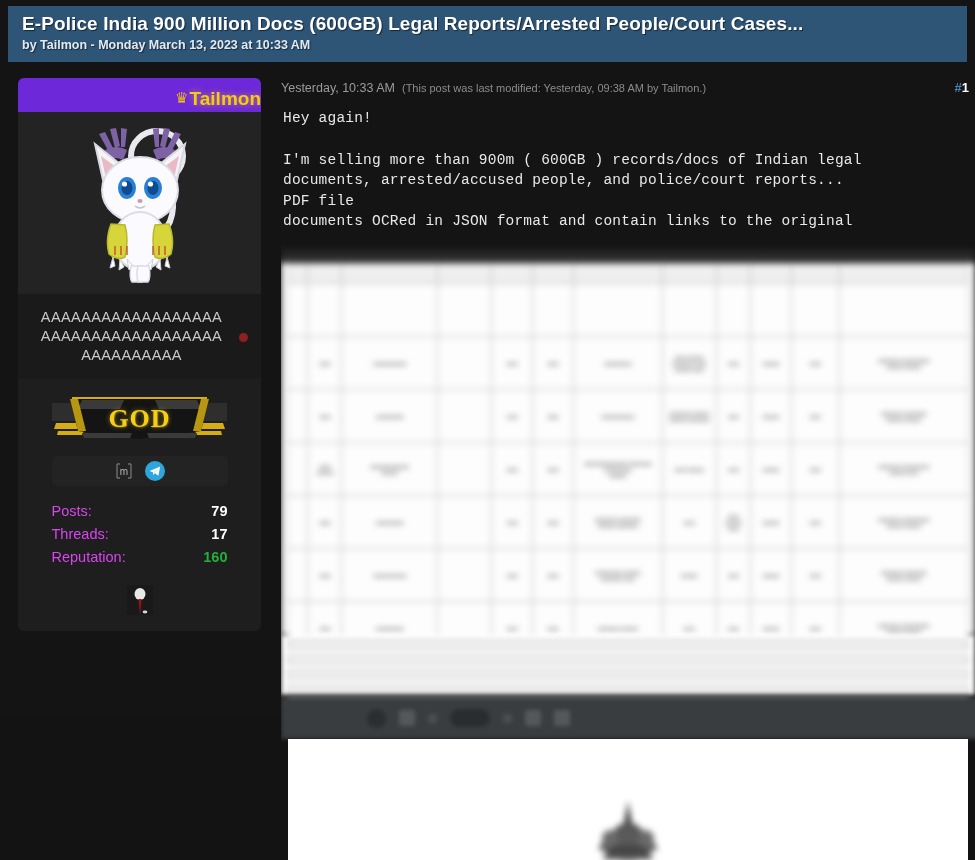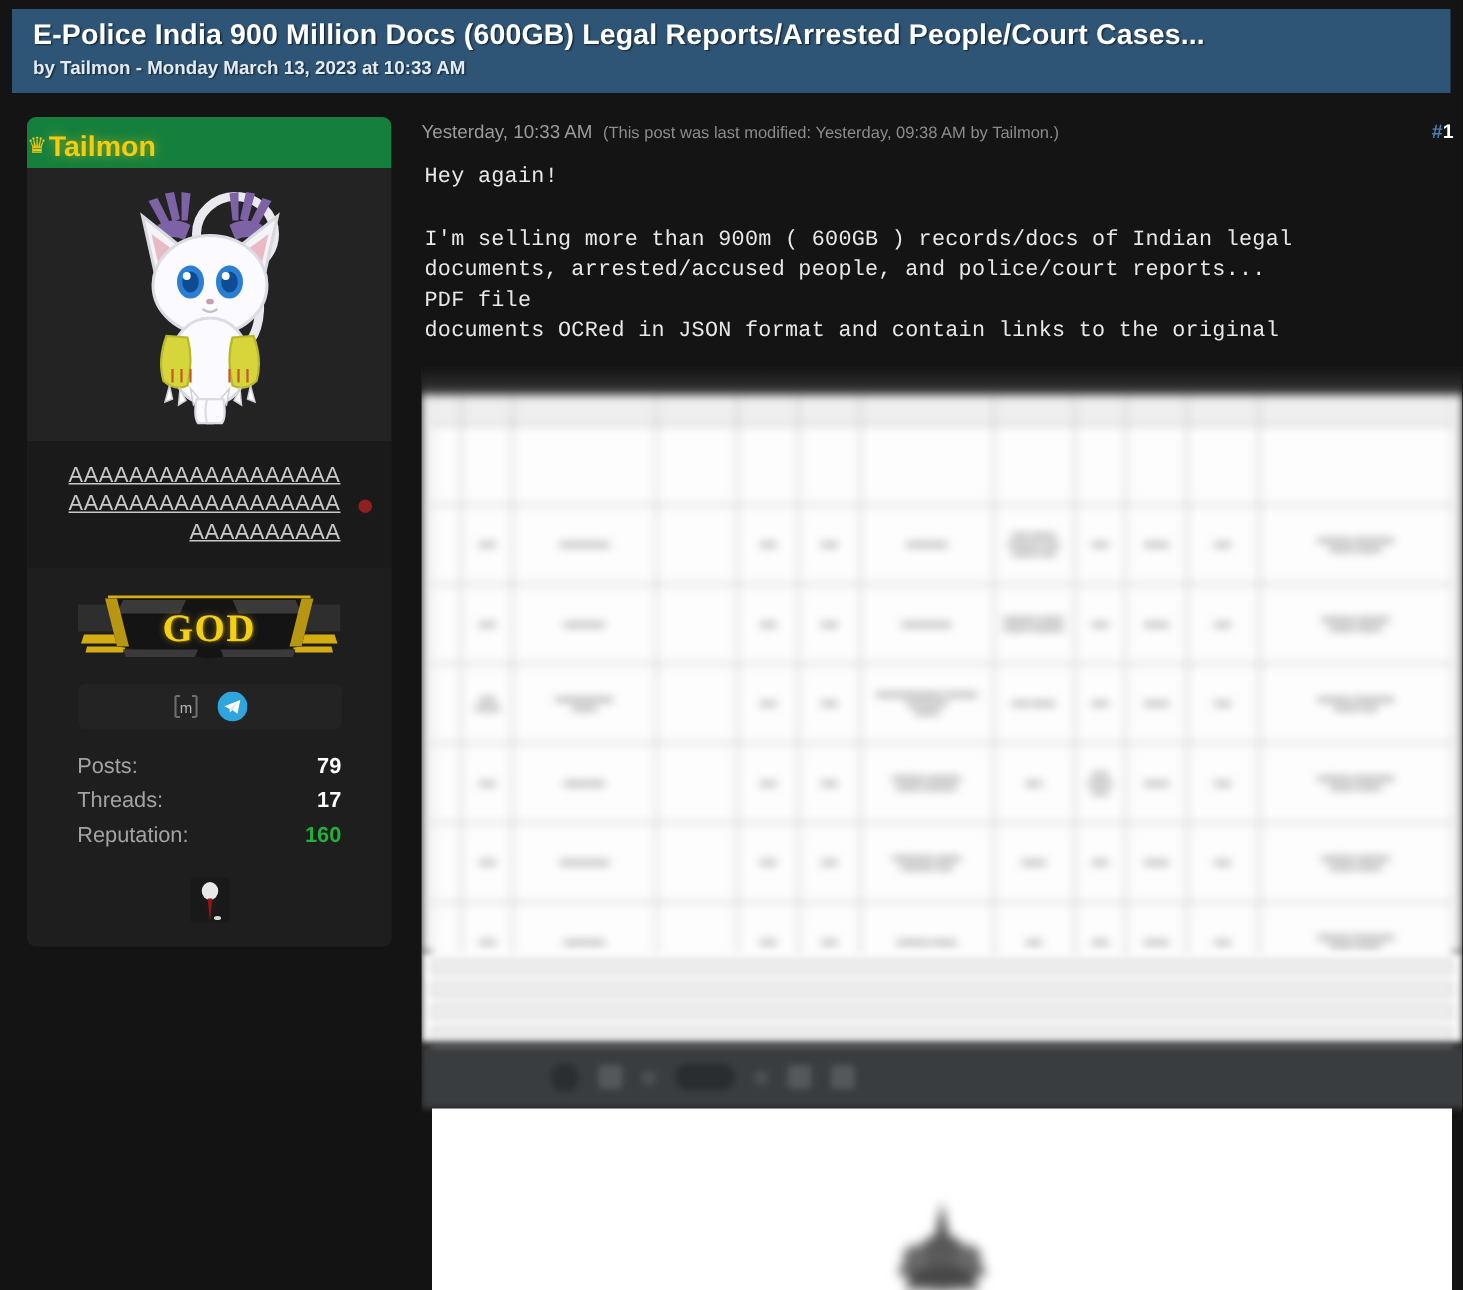--- a/index.html
+++ b/index.html
@@ -31,40 +31,40 @@
   }
 
   
   .profile {
     position: absolute; left: 18px; top: 78px; width: 243px;
     background: #1e1e1e;
     border-radius: 6px;
     overflow: hidden;
   }
   .profile-username-wrap {
-    text-align: left; padding: 10px 0 2px 0; background: #15803d;
+    text-align: right; padding: 10px 0 2px 0; background: #6d28d9;
   }
   .crown-icon { color: #f2c40d; font-size: 15px; vertical-align: 2px; margin-right: 1px; }
   .username {
     color: #f5cc12; font-size: 19px; font-weight: bold;
     text-shadow: 0 0 7px rgba(245,204,18,.55);
   }
   .avatar-wrap {
     background: #232323; text-align: center;
     padding: 4px 0 10px 0; height: 182px; box-sizing: border-box;
   }
   .avatar-svg { display: block; margin: 0 auto; }
 
   .usertitle-wrap {
     background: #1a1a1a; position: relative;
     padding: 14px 34px 14px 18px; min-height: 40px;
   }
   .usertitle {
-    color: #c9c9c9; font-size: 14.5px; text-align: right;
-    line-height: 19px; word-break: break-all; letter-spacing: .4px; text-decoration: underline;
+    color: #c9c9c9; font-size: 14.5px; text-align: center;
+    line-height: 19px; word-break: break-all; letter-spacing: .4px;
   }
   .status-dot {
     position: absolute; right: 13px; top: 50%; margin-top: -4px;
     width: 9px; height: 9px; border-radius: 50%; background: #8f2020;
   }
 
   .profile-lower { background: #1e1e1e; padding: 14px 0 16px 0; }
 
   
   .rank-banner {
@@ -84,21 +84,21 @@
     display: flex; align-items: center; justify-content: center; gap: 12px;
   }
   .contact-icon { display: inline-flex; align-items: center; justify-content: center; }
 
   
   .stats { width: 176px; margin: 0 auto; }
   .stat-row {
     display: flex; justify-content: space-between; align-items: baseline;
     font-size: 14.5px; line-height: 23px;
   }
-  .stat-label { color: #a3a3a3; }
+  .stat-label { color: #d946ef; }
   .stat-value { color: #ffffff; font-weight: bold; }
   .stat-value.rep { color: #23b03a; }
 
   .badge-img { margin: 16px auto 0 auto; width: 26px; height: 30px; display: block; }
 
   
   .post { position: absolute; left: 277px; top: 76px; width: 698px; }
   .post-meta {
     display: flex; align-items: baseline; padding: 4px 6px 0 4px;
   }

